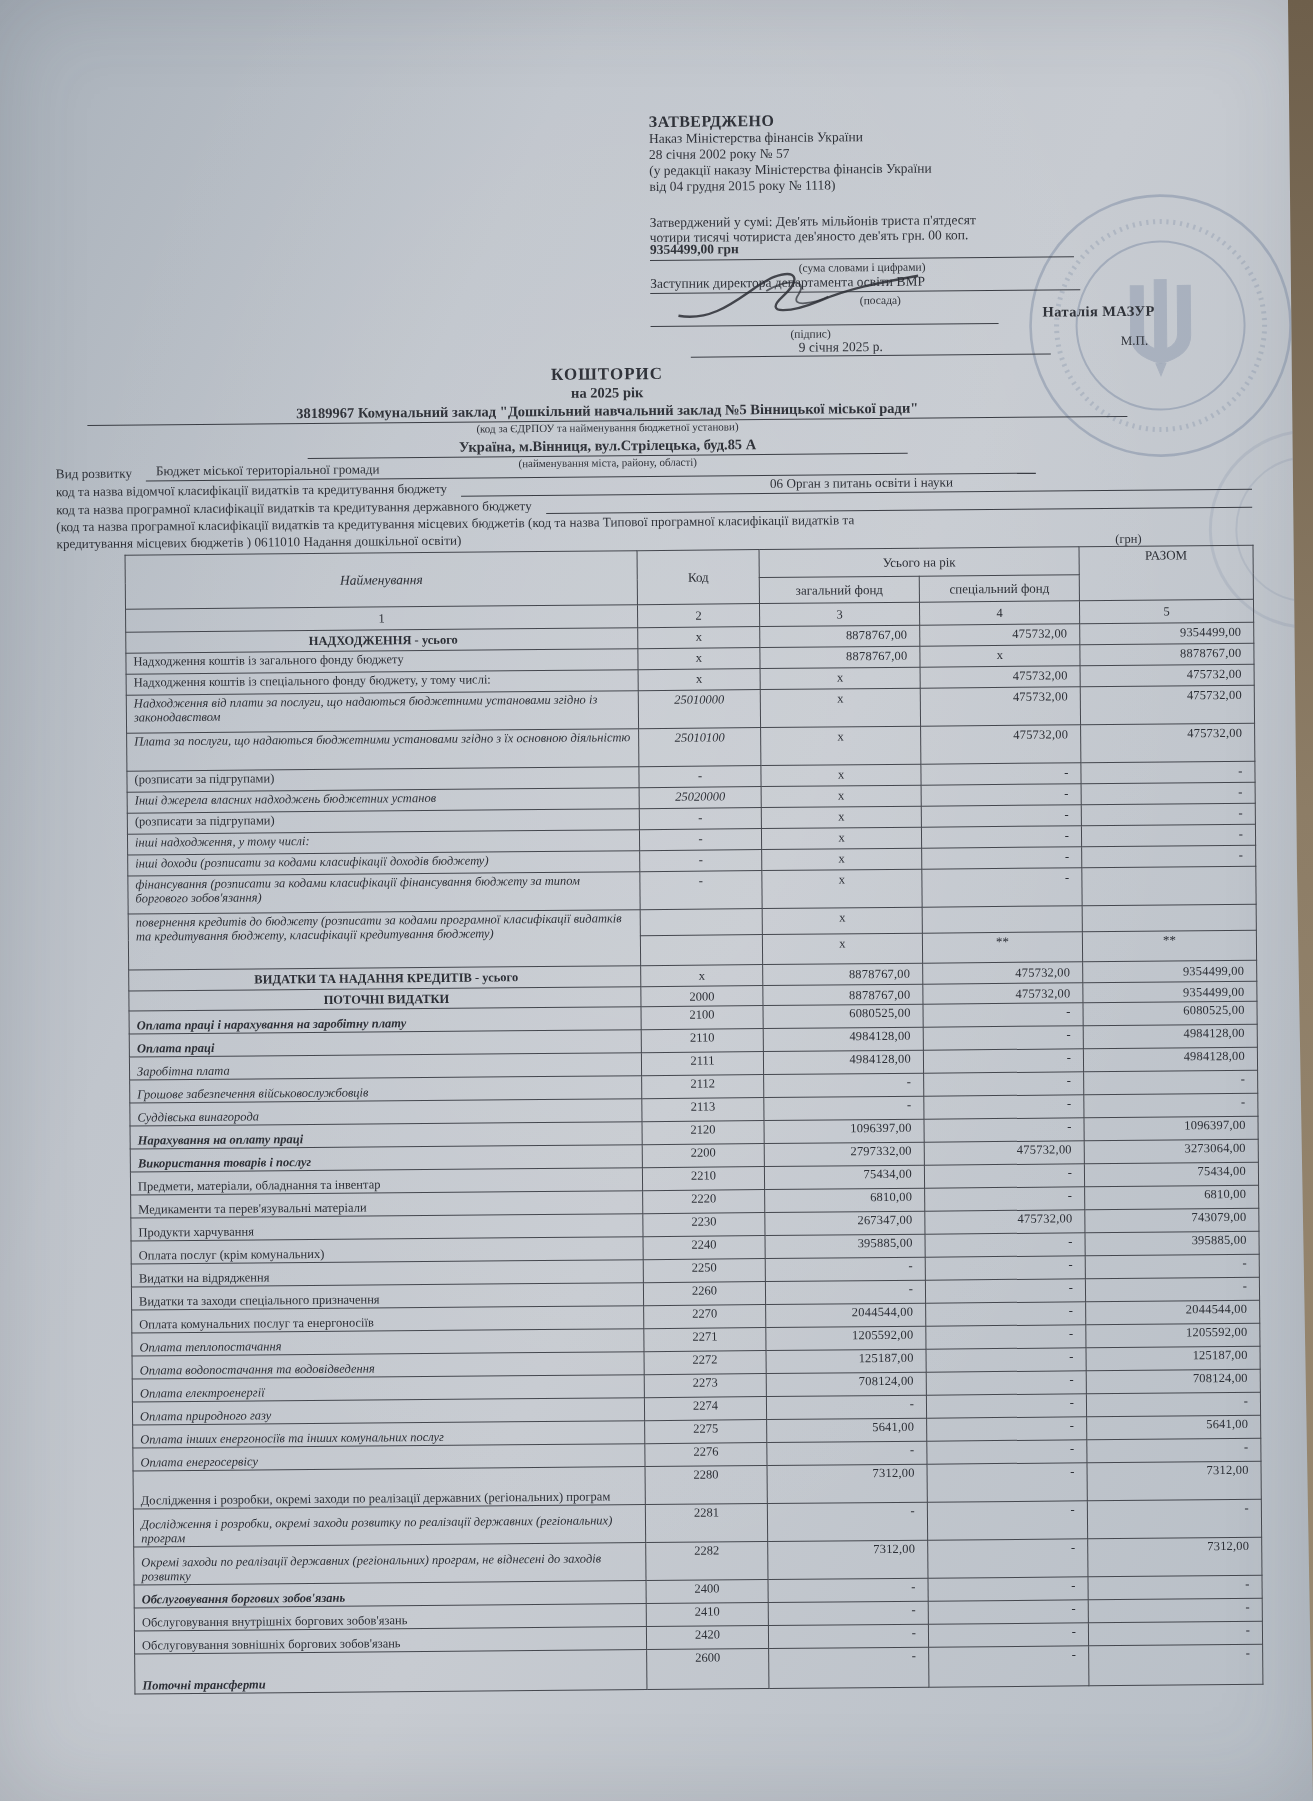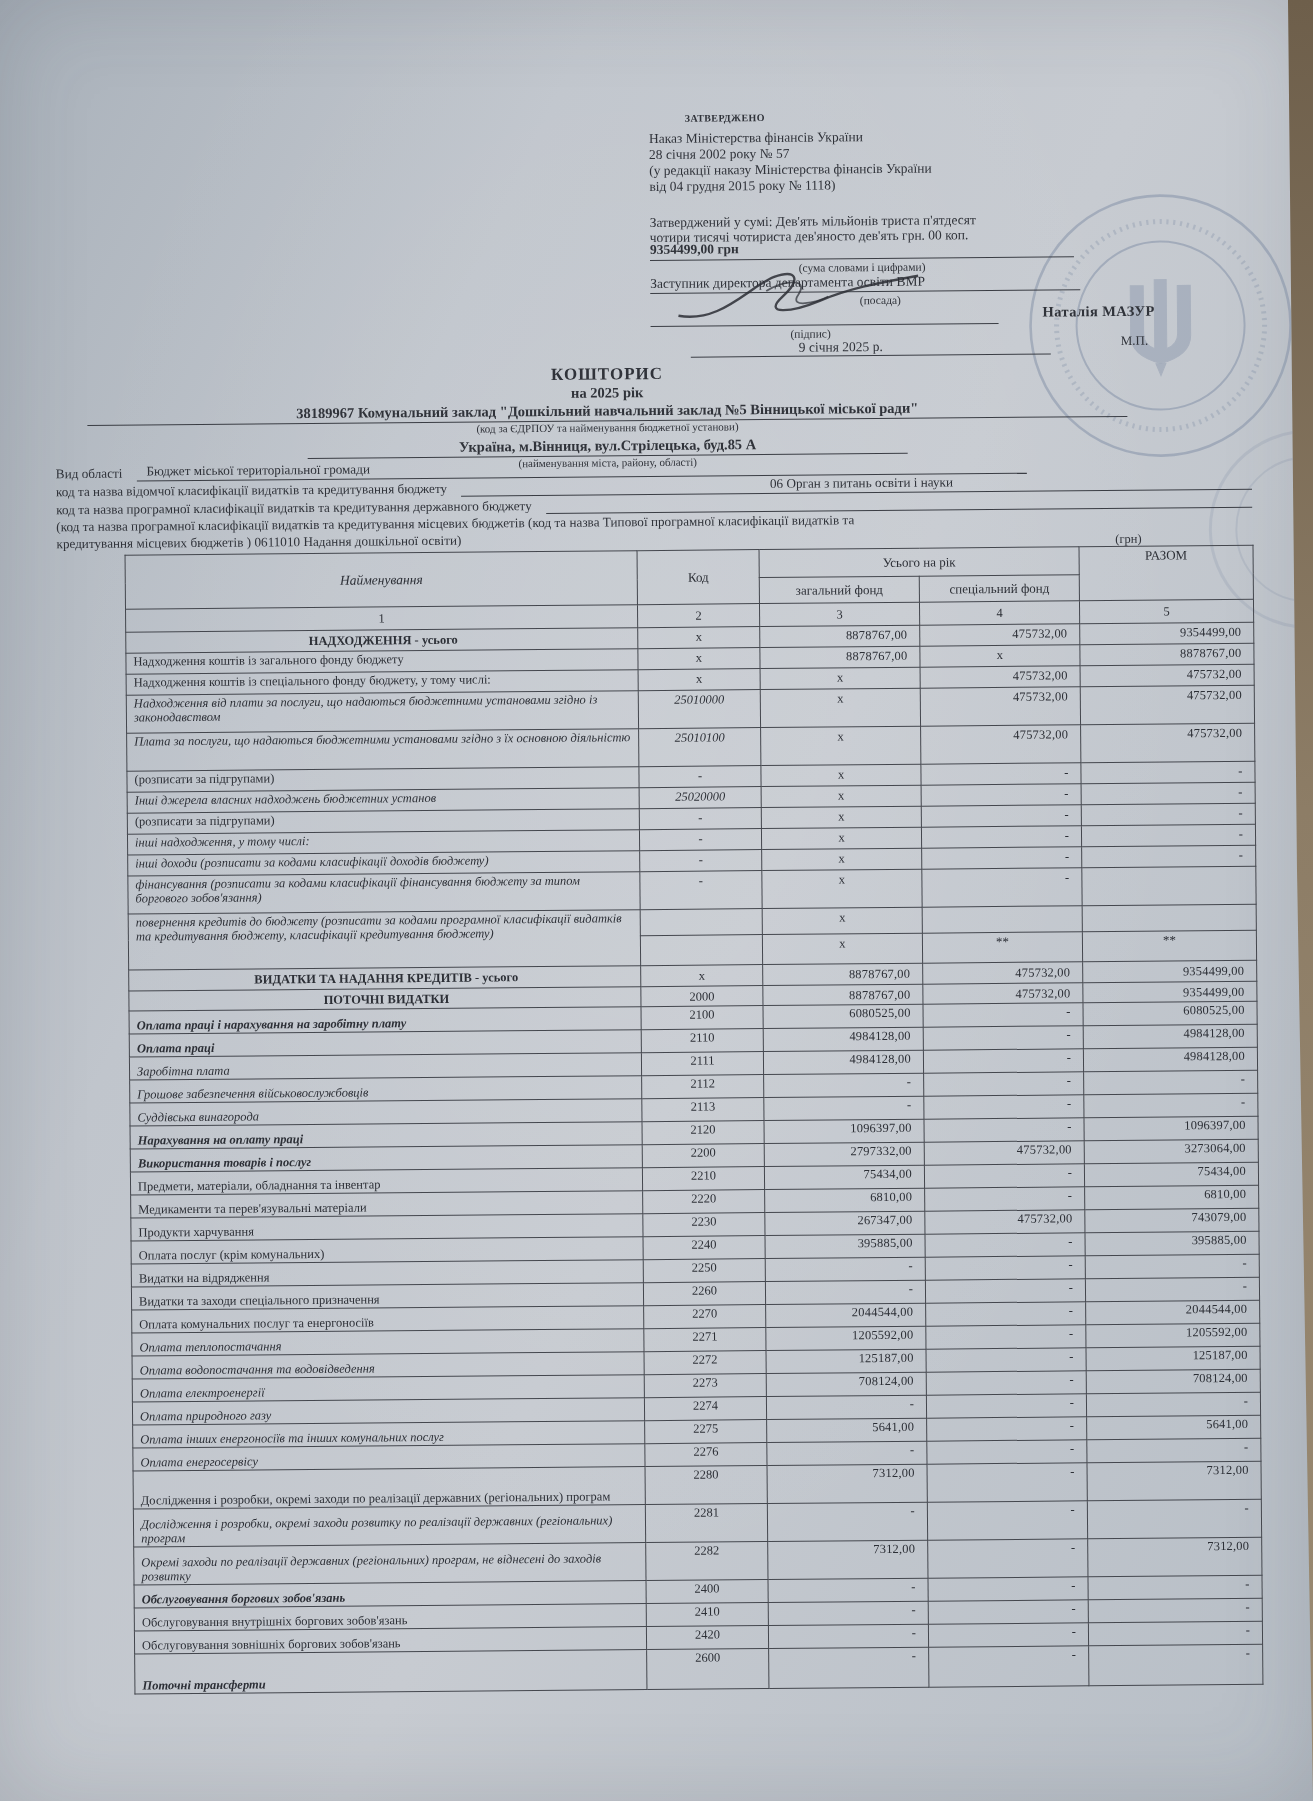--- a/index.html
+++ b/index.html
@@ -14,21 +14,21 @@
     background:
       radial-gradient(ellipse at 48% 38%, rgba(255,255,255,.10), rgba(0,0,0,0) 60%),
       linear-gradient(115deg,#a9b1ba 0%,#c0c5cc 28%,#c7cbd1 55%,#b7bec6 100%);
     box-shadow:inset 0 0 90px rgba(60,66,80,.18);
   }
   .doc{position:absolute;inset:0;transform:rotate(-0.5deg);transform-origin:50% 40%;}
 
   
   .approval{position:absolute;left:654px;top:112px;width:424px;font-size:13.5px;line-height:1.05;}
   .approval .abs{position:absolute;}
-  .appr-title{top:2px;left:0;font-weight:bold;font-size:10px;letter-spacing:.4px;margin-left:36px;}
+  .appr-title{top:2px;left:0;font-weight:bold;font-size:16px;letter-spacing:.4px;}
   .ol0{top:20px;left:0;} .ol1{top:36px;left:0;} .ol2{top:52px;left:0;} .ol3{top:68px;left:0;}
   .sum1{top:104px;left:0;} .sum2{top:119px;left:0;}
   .sumdig{top:131px;left:0;width:424px;border-bottom:1.3px solid #3a3d44;padding-bottom:3px;font-weight:bold;}
   .sumcap{top:151px;left:0;width:424px;text-align:center;font-size:11.5px;}
   .position-line{top:165px;left:0;width:430px;border-bottom:1.3px solid #3a3d44;padding-bottom:2px;}
   .posada{top:184px;left:130px;width:200px;text-align:center;font-size:11.5px;}
   .signer{top:196px;left:392px;white-space:nowrap;font-size:14.5px;font-weight:bold;letter-spacing:.4px;}
   .sigline{top:214px;left:0;width:348px;border-top:1.3px solid #3a3d44;height:0;}
   .pidpys{top:217px;left:60px;width:200px;text-align:center;font-size:11.5px;}
   .date{top:230px;left:40px;width:300px;text-align:center;}
@@ -132,21 +132,21 @@
       <div class="t1">КОШТОРИС</div>
       <div class="t2">на 2025 рік</div>
       <div class="inst">38189967 Комунальний заклад "Дошкільний навчальний заклад №5 Вінницької міської ради"</div>
       <div class="cap">(код за ЄДРПОУ та найменування бюджетної установи)</div>
       <div class="addr-wrap"><span class="addr">Україна, м.Вінниця, вул.Стрілецька, буд.85 А</span></div>
       <div class="cap">(найменування міста, району, області)</div>
     </div>
 
     <div class="meta">
       <div class="mrow">
-        <span class="mlabel">Вид області</span>
+        <span class="mlabel">Вид розвитку</span>
         <span class="mval" style="max-width:880px">Бюджет міської територіальної громади</span>
       </div>
       <div class="mrow">
         <span class="mlabel">код та назва відомчої класифікації видатків та кредитування бюджету</span>
         <span class="mval center">06 Орган з питань освіти і науки</span>
       </div>
       <div class="mrow">
         <span class="mlabel">код та назва програмної класифікації видатків та кредитування державного бюджету</span>
         <span class="mval"></span>
       </div>

